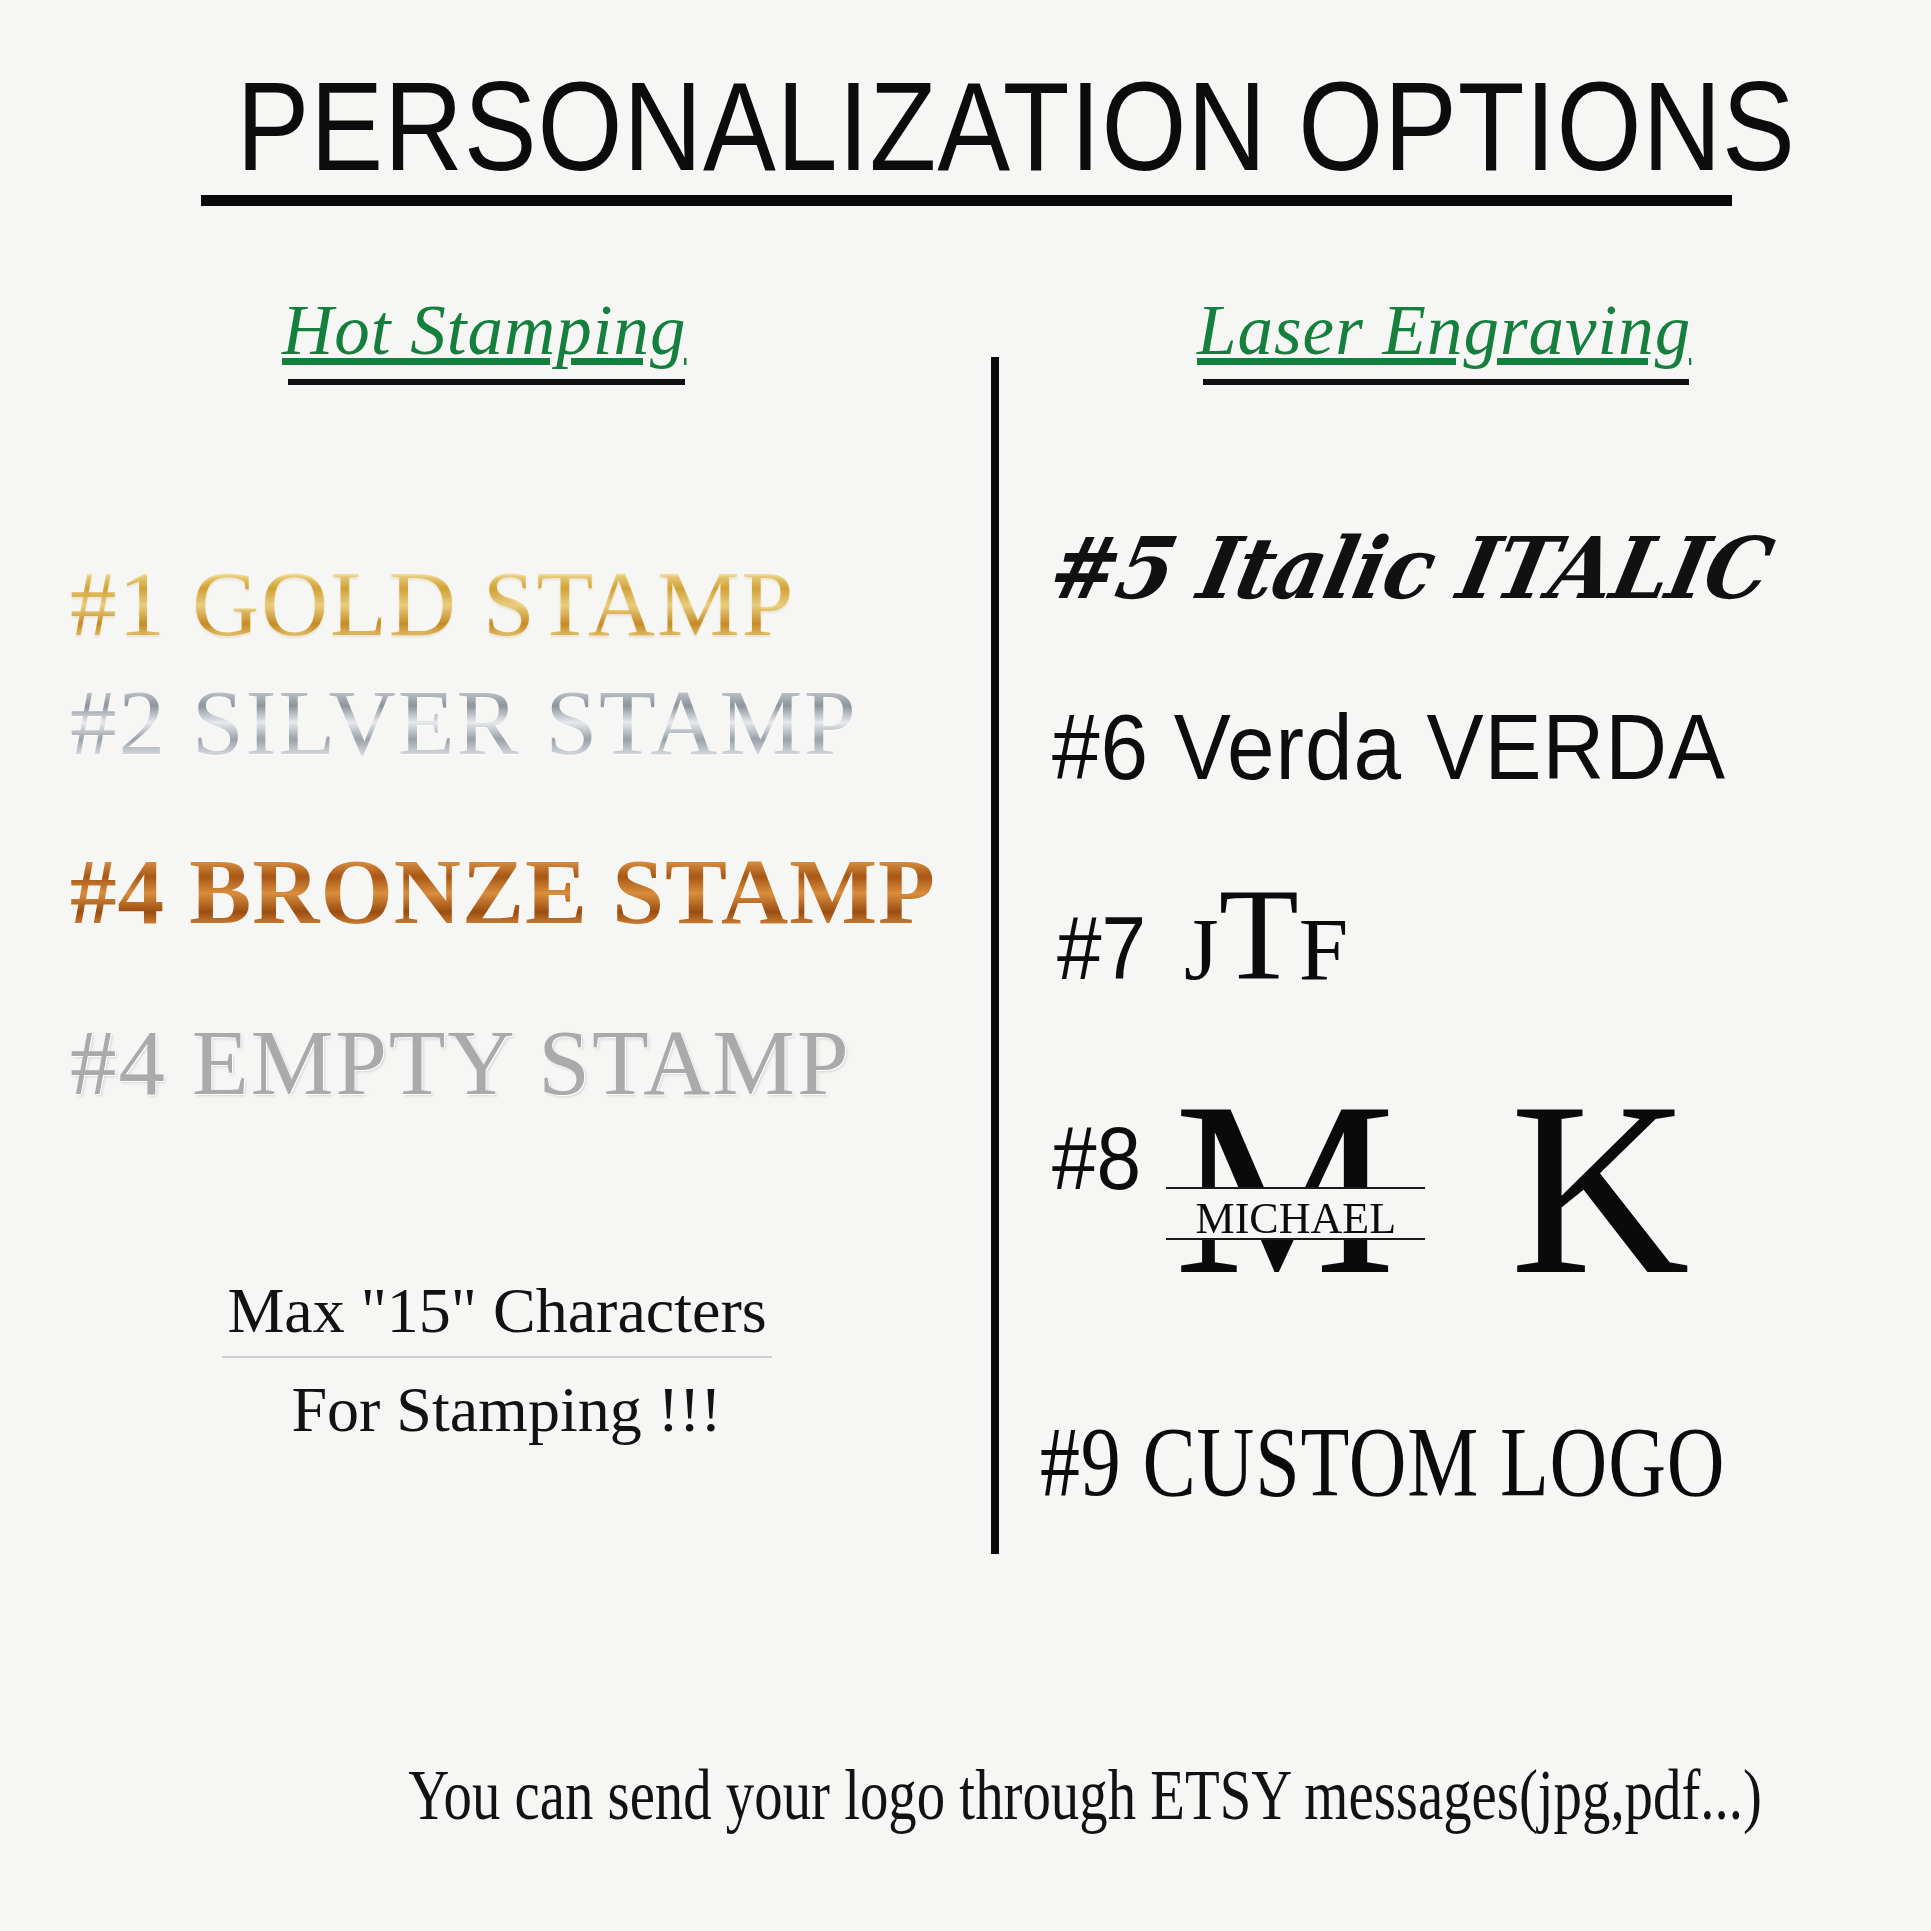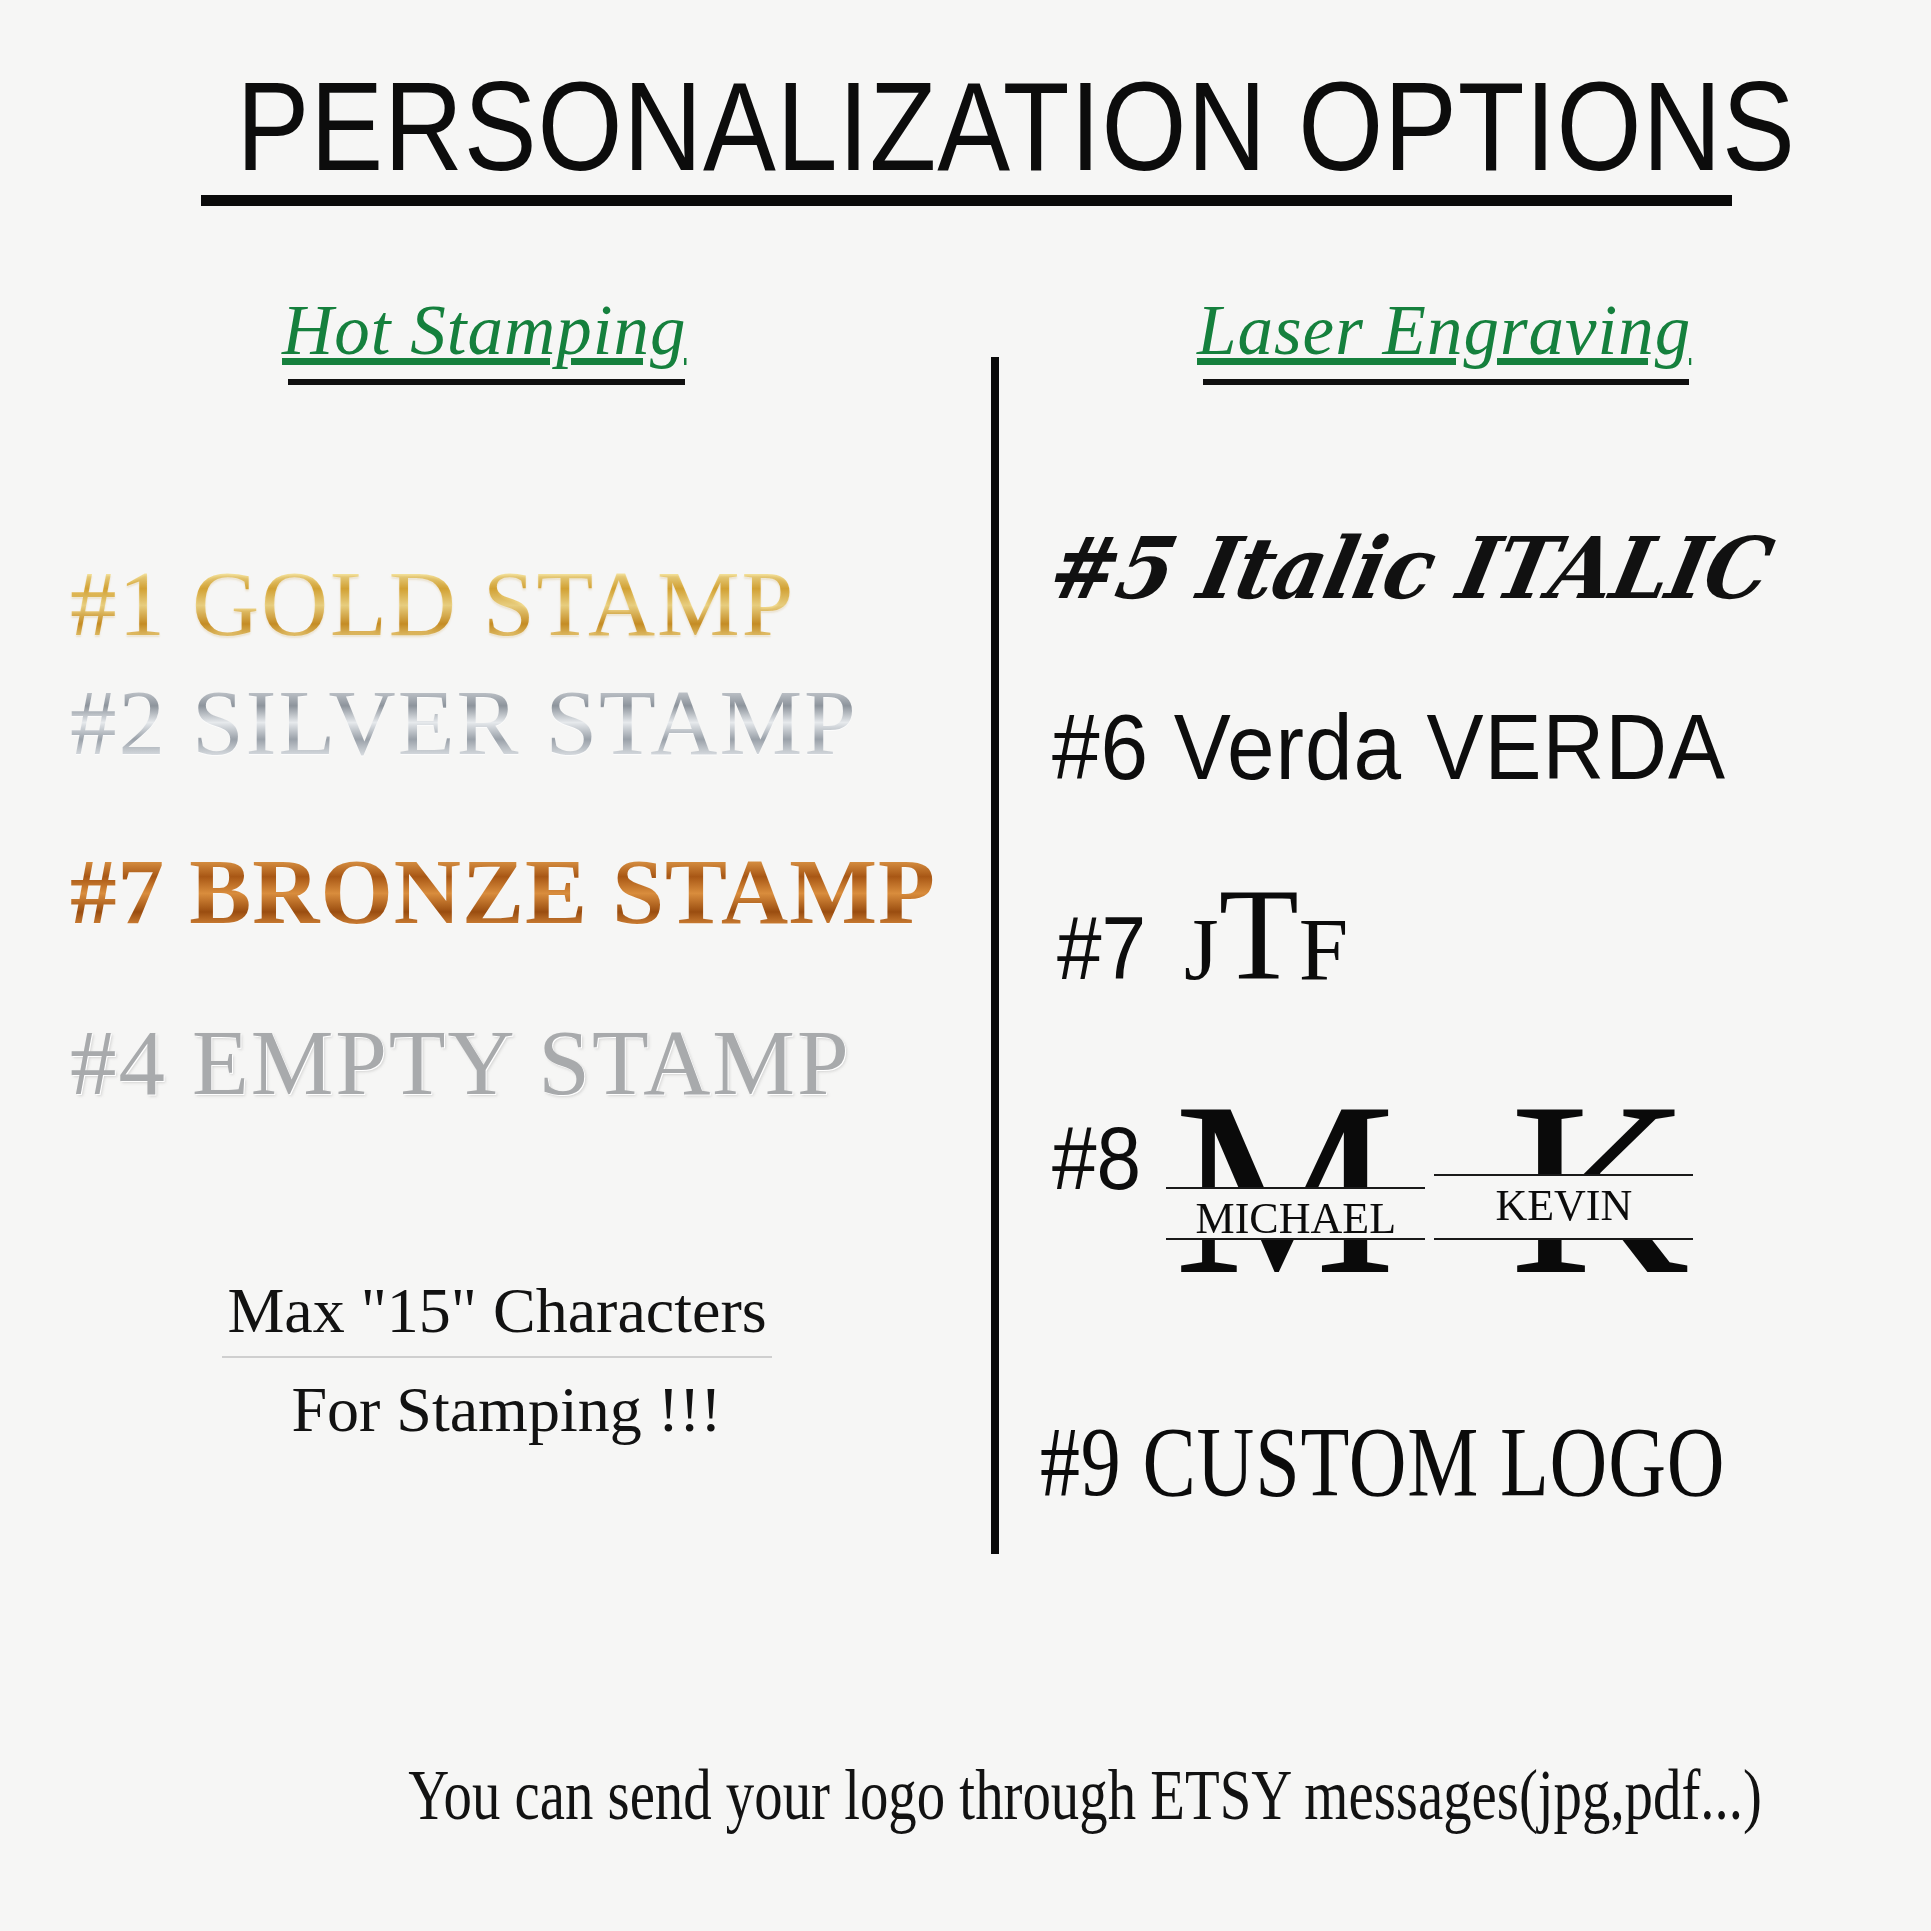--- a/index.html
+++ b/index.html
@@ -339,21 +339,21 @@
 
   <div class="col col-left">
 
     <div class="col-head head-left">
       <span>Hot Stamping</span>
       <span class="rule"></span>
     </div>
 
     <div class="opt opt-gold">#1 GOLD STAMP</div>
     <div class="opt opt-silver">#2 SILVER STAMP</div>
-    <div class="opt opt-bronze">#7 BRONZE STAMP</div>
+    <div class="opt opt-bronze">#4 BRONZE STAMP</div>
     <div class="opt opt-empty">#4 EMPTY STAMP</div>
 
     <div class="note">
       <span class="note-line1">Max "15" Characters</span>
       <span class="note-line2">For Stamping !!!</span>
     </div>
   </div>
 
   <div class="col col-right">
 
@@ -375,21 +375,20 @@
 
     <div class="opt opt-mk" style="left:54px;">
       <span class="mk-num">#8</span>
       <span class="mk-block">
         <span class="mk-letters">
           <span>M</span>
           <span>K</span>
         </span>
         <span class="mk-band">
           <span class="mk-name mk-name-1">MICHAEL</span>
-          <span class="mk-name mk-name-2">KEVIN</span>
         </span>
       </span>
     </div>
 
     <div class="opt opt-custom" style="left:42px;">#9 CUSTOM LOGO</div>
   </div>
 
   <div class="footer">
     <span>You can send your logo through ETSY messages(jpg,pdf...)</span>
   </div>

